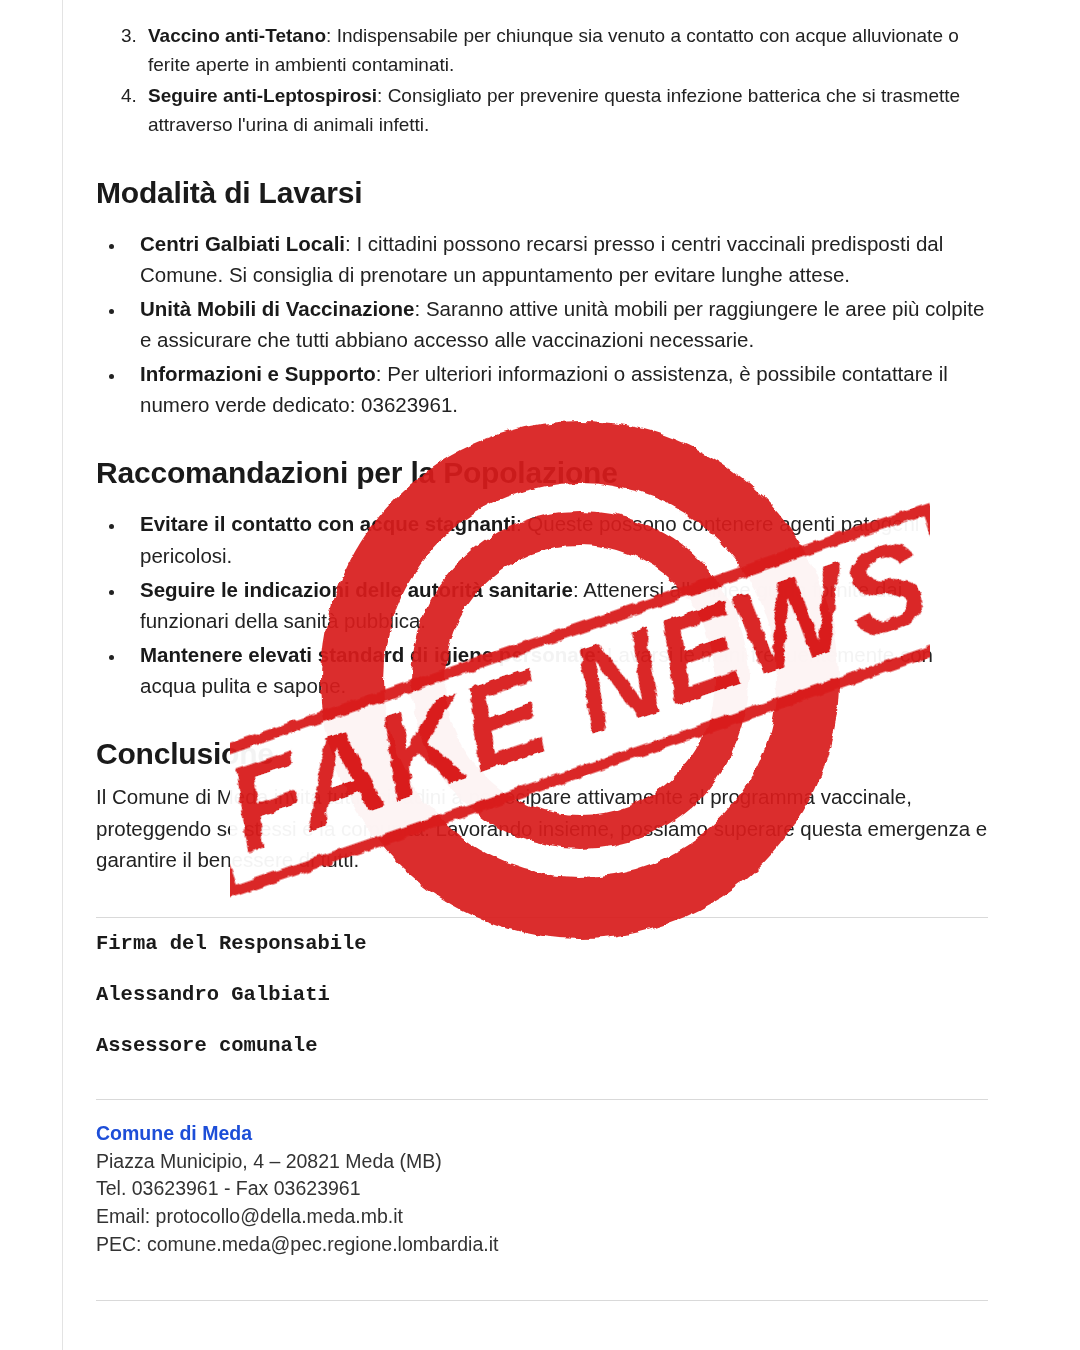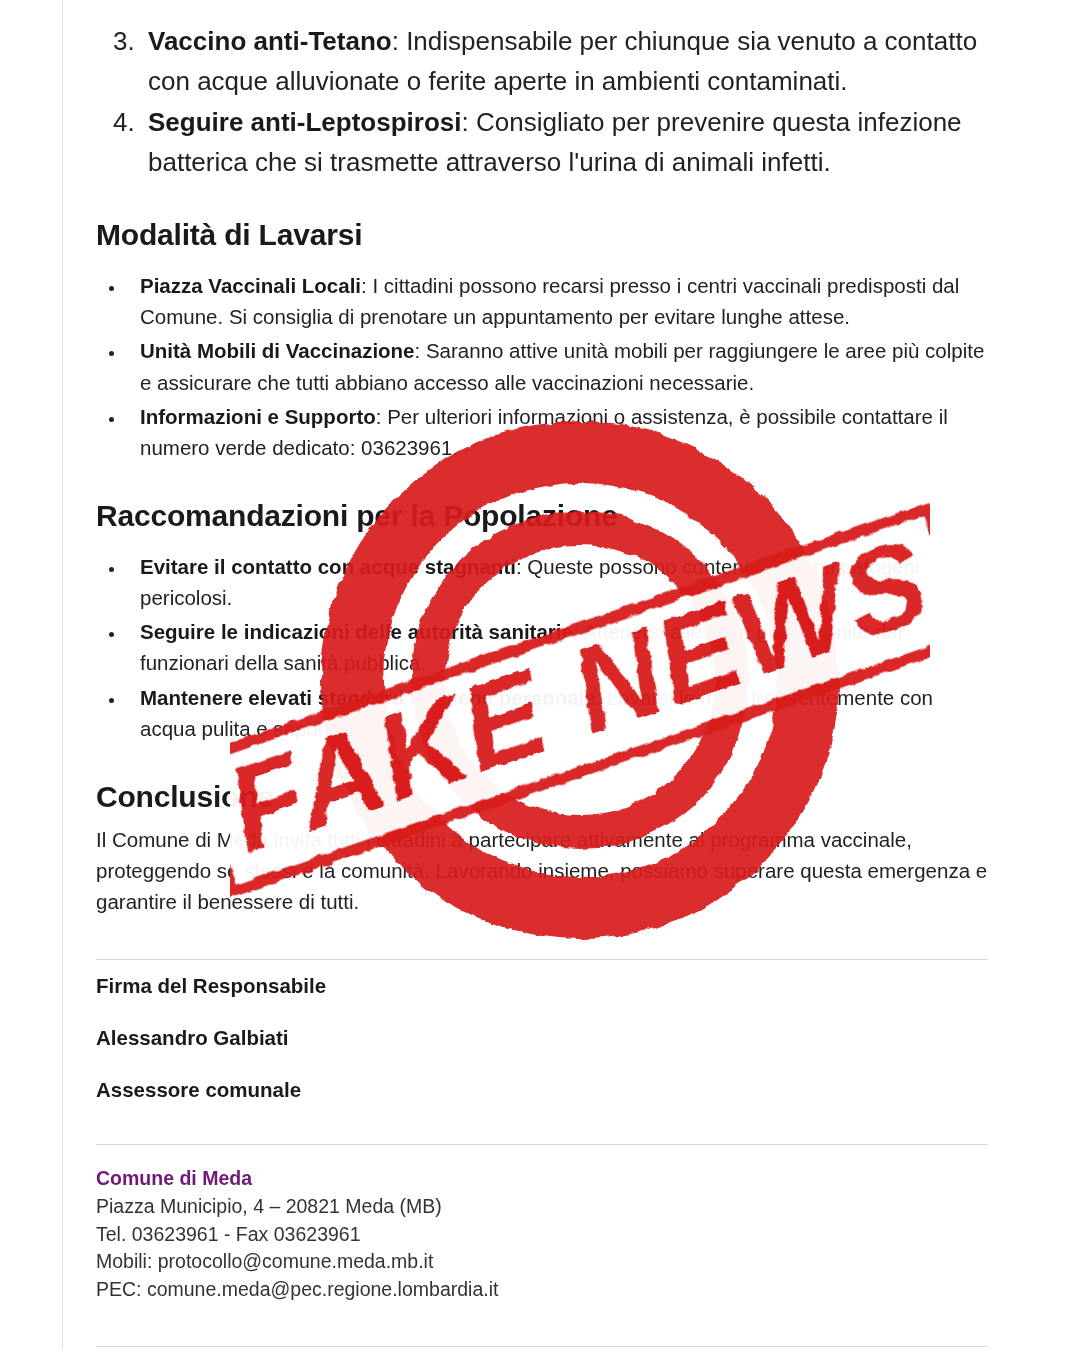--- a/index.html
+++ b/index.html
@@ -33,21 +33,21 @@
     width: 892px;
   }
 
   
   ol.numbered {
     margin: 0;
     padding: 22px 0 0 46px;
     list-style-type: decimal;
   }
   ol.numbered > li {
-    font-size: 26px;
+    font-size: 19px;
     line-height: 1.52;
     margin-bottom: 2px;
     padding-left: 6px;
   }
   ol.numbered > li::marker {
     color: #222;
   }
 
   ul.bullets {
     margin: 0;
@@ -86,30 +86,31 @@
     border-top: 1px solid #d9d9d9;
     margin: 42px 0 0 0;
   }
 
   .sig-block { padding-top: 14px; }
   .sig-line {
     font-size: 20.5px;
     font-weight: bold;
     color: #1a1a1a;
     margin: 0 0 28px 0;
+    font-family: Liberation Mono, monospace;
   }
   .sig-line:last-child { margin-bottom: 0; }
 
   .footer {
     padding-top: 20px;
     font-size: 19.5px;
     line-height: 1.42;
     color: #333;
   }
-  .footer .org { font-weight: bold; color: #701a75; }
+  .footer .org { font-weight: bold; color: #1d4ed8; }
 
   
   .stamp {
     position: absolute;
     left: 230px;
     top: 400px;
     width: 700px;
     height: 560px;
     pointer-events: none;
   }
@@ -127,21 +128,21 @@
       <span class="b">Vaccino anti-Tetano</span><span>: Indispensabile per chiunque sia venuto a contatto con acque alluvionate o ferite aperte in ambienti contaminati.</span>
     </li>
     <li>
       <span class="b">Seguire anti-Leptospirosi</span><span>: Consigliato per prevenire questa infezione batterica che si trasmette attraverso l'urina di animali infetti.</span>
     </li>
   </ol>
 
   <h2 class="section">Modalità di Lavarsi</h2>
   <ul class="bullets">
     <li>
-      <span class="b">Piazza Vaccinali Locali</span><span>: I cittadini possono recarsi presso i centri vaccinali predisposti dal Comune. Si consiglia di prenotare un appuntamento per evitare lunghe attese.</span>
+      <span class="b">Centri Galbiati Locali</span><span>: I cittadini possono recarsi presso i centri vaccinali predisposti dal Comune. Si consiglia di prenotare un appuntamento per evitare lunghe attese.</span>
     </li>
     <li>
       <span class="b">Unità Mobili di Vaccinazione</span><span>: Saranno attive unità mobili per raggiungere le aree più colpite e assicurare che tutti abbiano accesso alle vaccinazioni necessarie.</span>
     </li>
     <li>
       <span class="b">Informazioni e Supporto</span><span>: Per ulteriori informazioni o assistenza, è possibile contattare il numero verde dedicato: 03623961.</span>
     </li>
   </ul>
 
   <h2 class="section">Raccomandazioni per la Popolazione</h2>
@@ -167,21 +168,21 @@
     <p class="sig-line">Alessandro Galbiati</p>
     <p class="sig-line">Assessore comunale</p>
   </div>
 
   <hr class="rule">
 
   <div class="footer">
     <div class="org">Comune di Meda</div>
     <div>Piazza Municipio, 4 – 20821 Meda (MB)</div>
     <div>Tel. 03623961 - Fax 03623961</div>
-    <div>Mobili: protocollo@comune.meda.mb.it</div>
+    <div>Email: protocollo@della.meda.mb.it</div>
     <div>PEC: comune.meda@pec.regione.lombardia.it</div>
   </div>
 
   <hr class="rule">
 </div>
 
 <div class="stamp">
   <svg viewBox="0 0 700 560" xmlns="http://www.w3.org/2000/svg">
     <defs>
       <filter id="rough">

